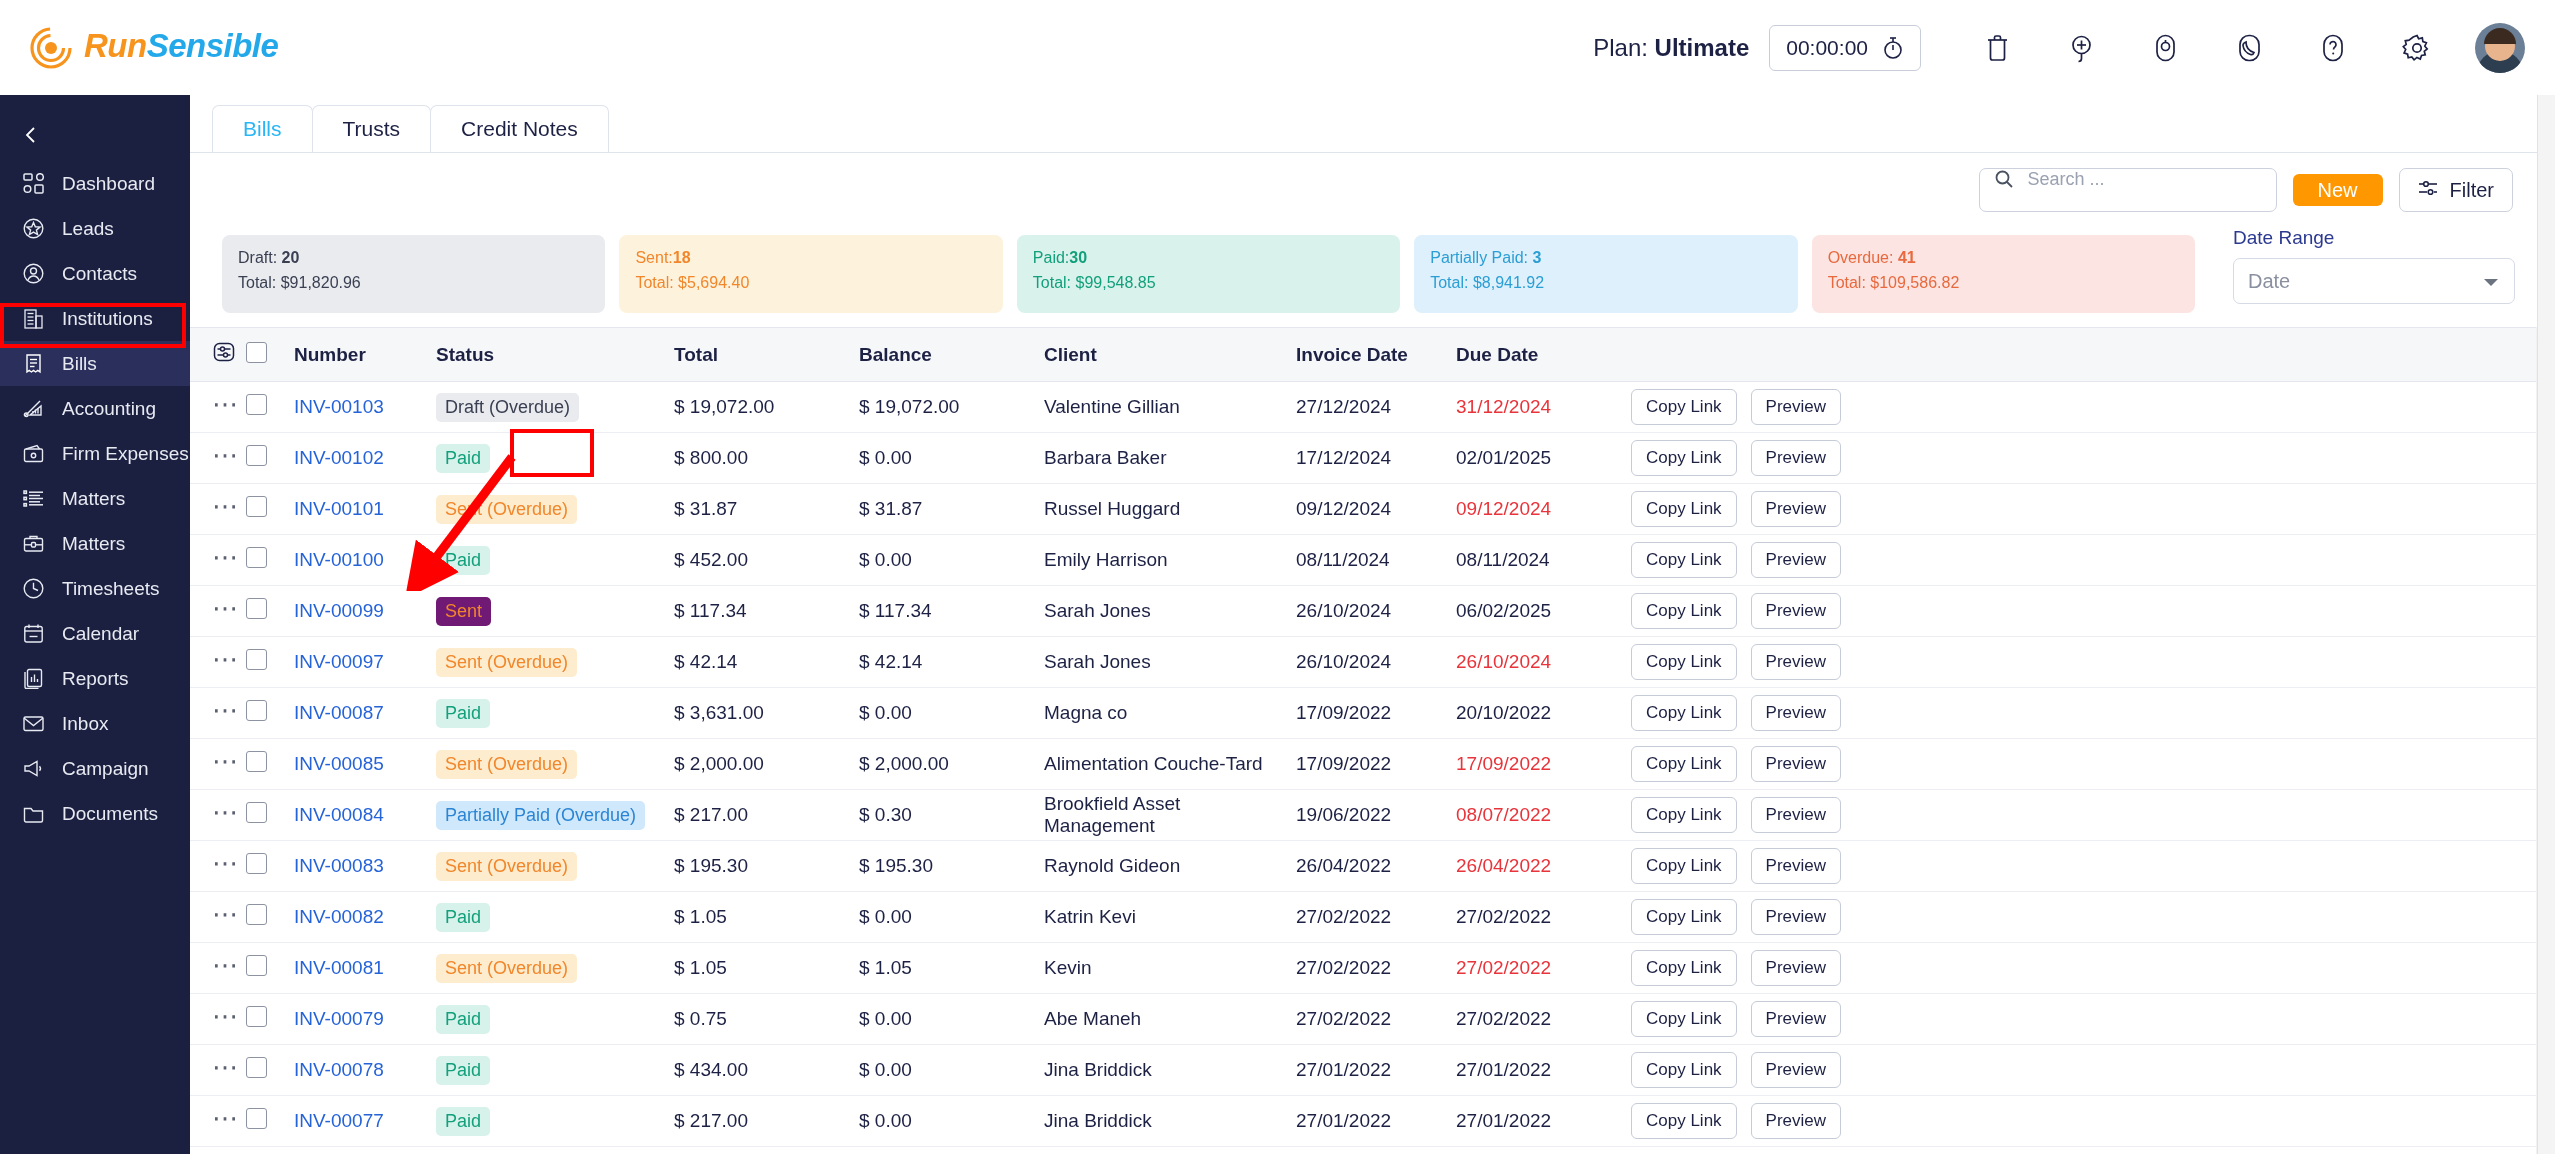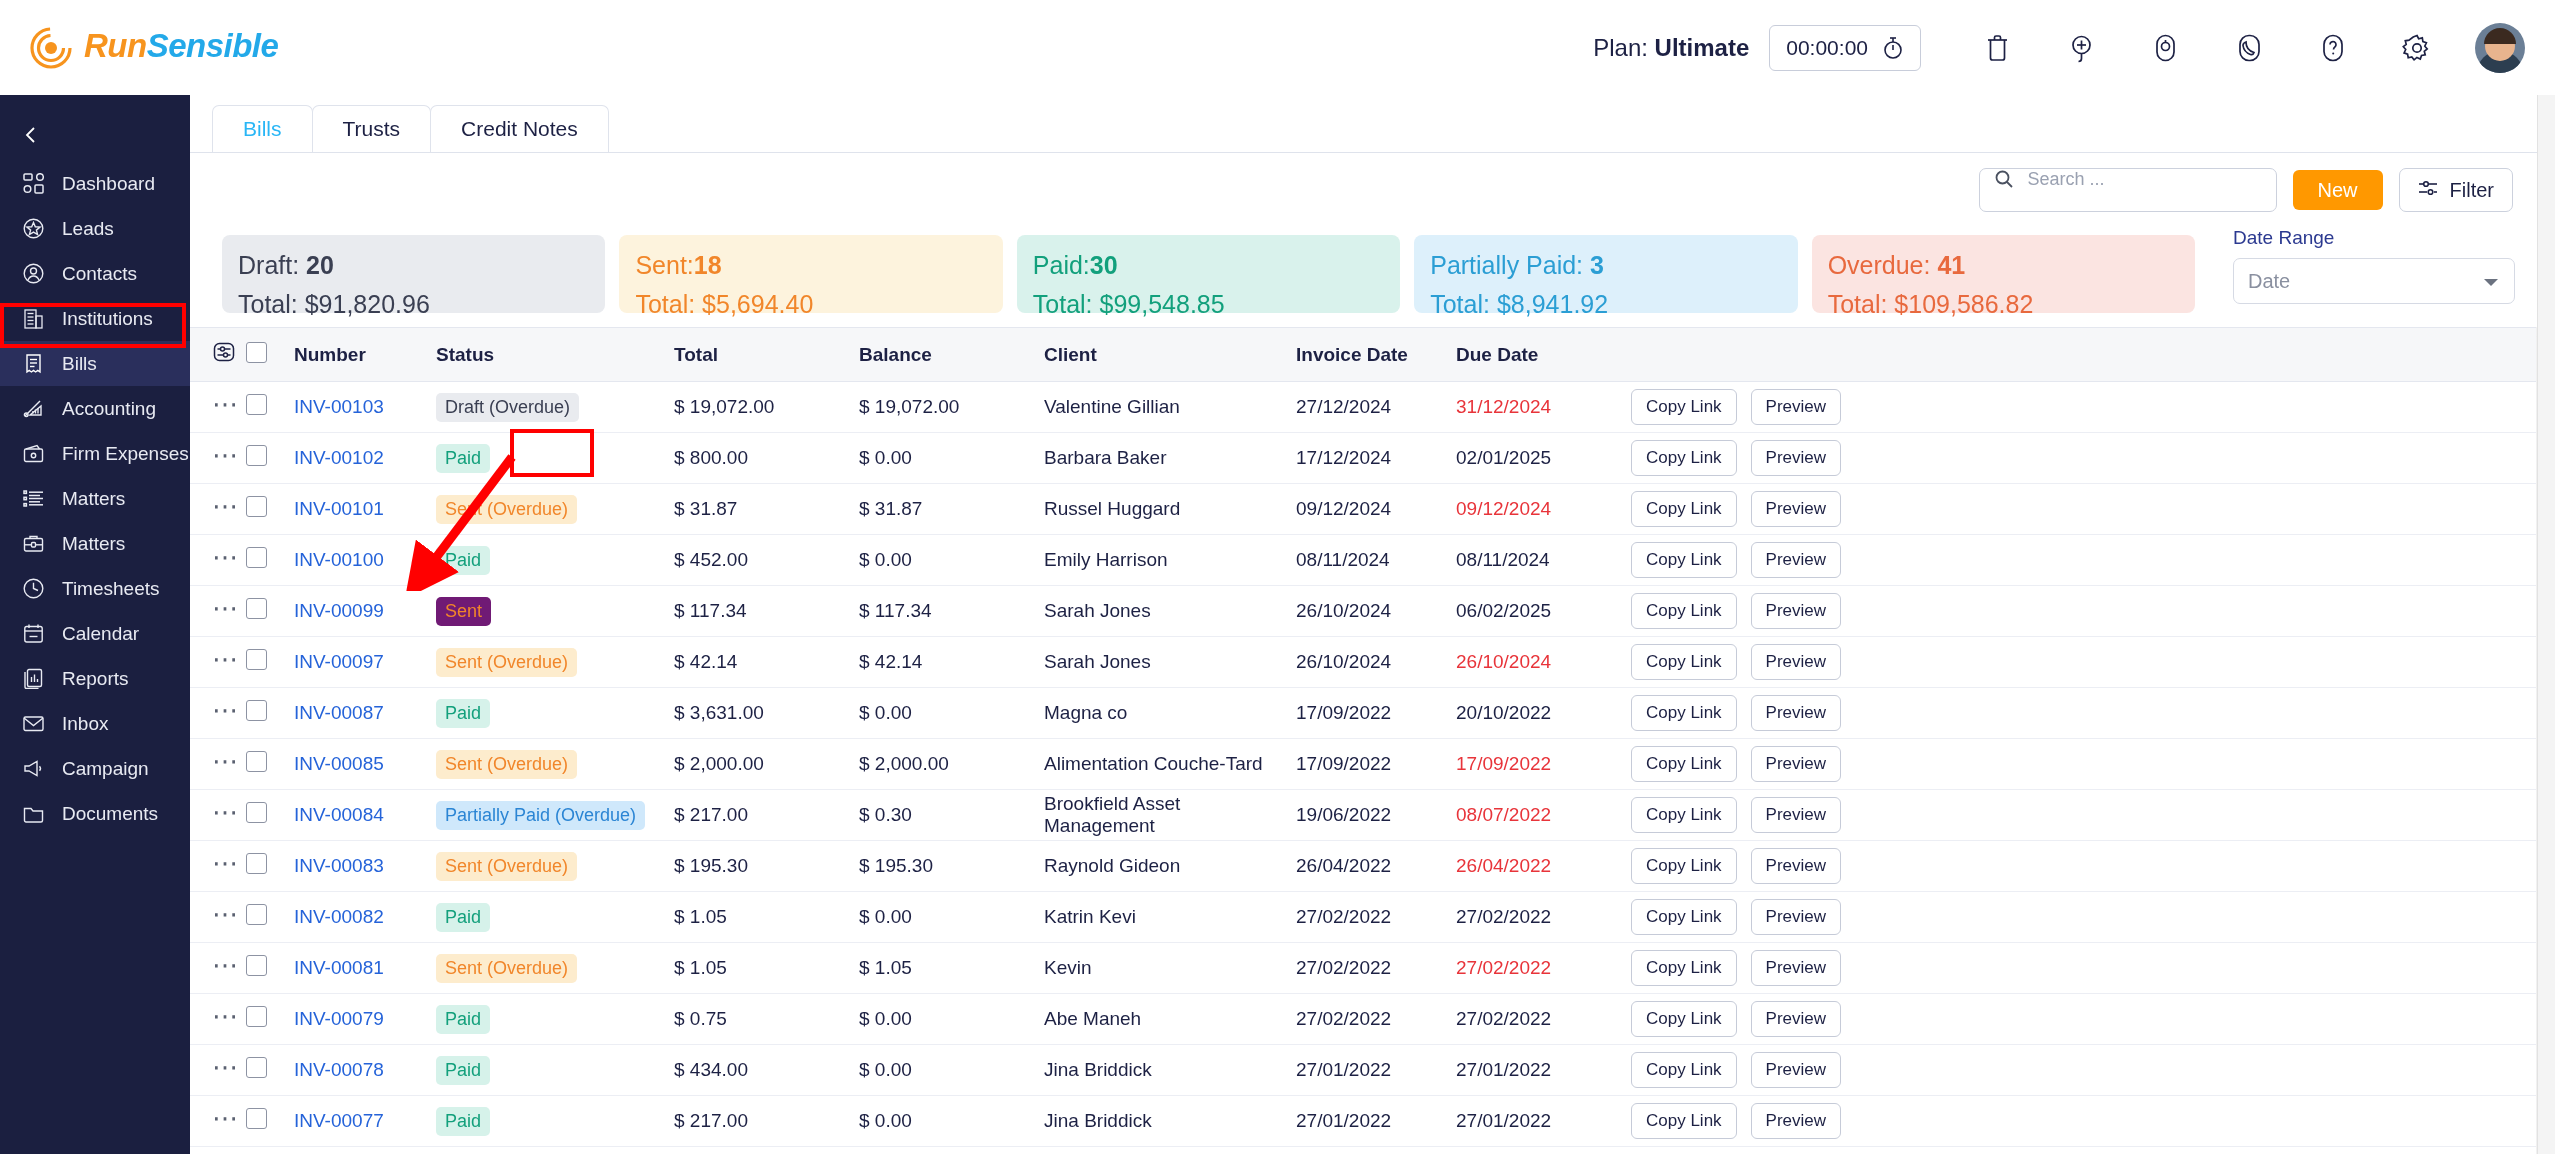--- a/index.html
+++ b/index.html
@@ -112,37 +112,37 @@
     display: flex; align-items: flex-start; gap: 14px;
     padding: 0 14px; background: #fff;
   }
   .search-box input {
     border: none; outline: none; font-size: 18px; color: #6b7280;
     font-family: "Liberation Sans", sans-serif; width: 100%; background: transparent;
   }
   .search-box input::placeholder { color: #9aa1b1; }
   .btn-new {
     background: #FF9800; color: #fff; border: none;
-    height: 40px; width: 90px; margin-left: 16px;
+    height: 32px; width: 90px; margin-left: 16px;
     border-radius: 6px; font-size: 20px; cursor: pointer;
     font-family: "Liberation Sans", sans-serif;
   }
   .btn-filter {
     height: 44px; padding: 0 18px; margin-left: 16px;
     border: 1px solid #ccd1dd; border-radius: 7px; background: #fff;
     display: flex; align-items: center; gap: 12px;
     font-size: 20px; color: #1d2144; cursor: pointer;
   }
 
   
   .midrow { display: flex; align-items: flex-start; padding: 0 0 0 32px; }
   .cards { display: flex; gap: 14px; flex: 1; padding-top: 8px; }
   .card {
     flex: 1; height: 78px; border-radius: 8px;
-    padding: 11px 16px; font-size: 25px; line-height: 1.55;
+    padding: 11px 16px; font-size: 16px; line-height: 1.55;
   }
   .card .num { font-weight: bold; }
   .daterange { width: 360px; min-width: 360px; padding-left: 38px; padding-right: 40px; padding-top: 0px; }
   .dr-label { font-size: 19px; color: #2b3990; margin-bottom: 9px; }
   .dr-select {
     height: 46px; border: 1px solid #d6dae4; border-radius: 7px;
     display: flex; align-items: center; padding: 11px 14px;
     font-size: 20px; color: #8a90a0; background: #fff; cursor: pointer;
   }
   .dr-select .caret { margin-left: auto; }

